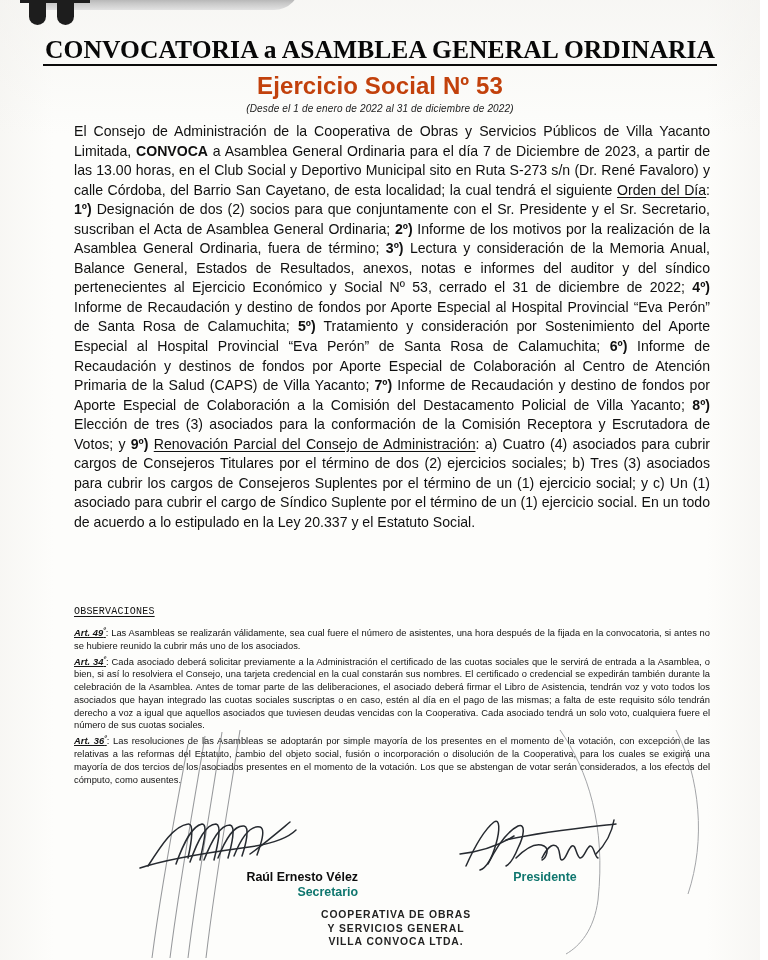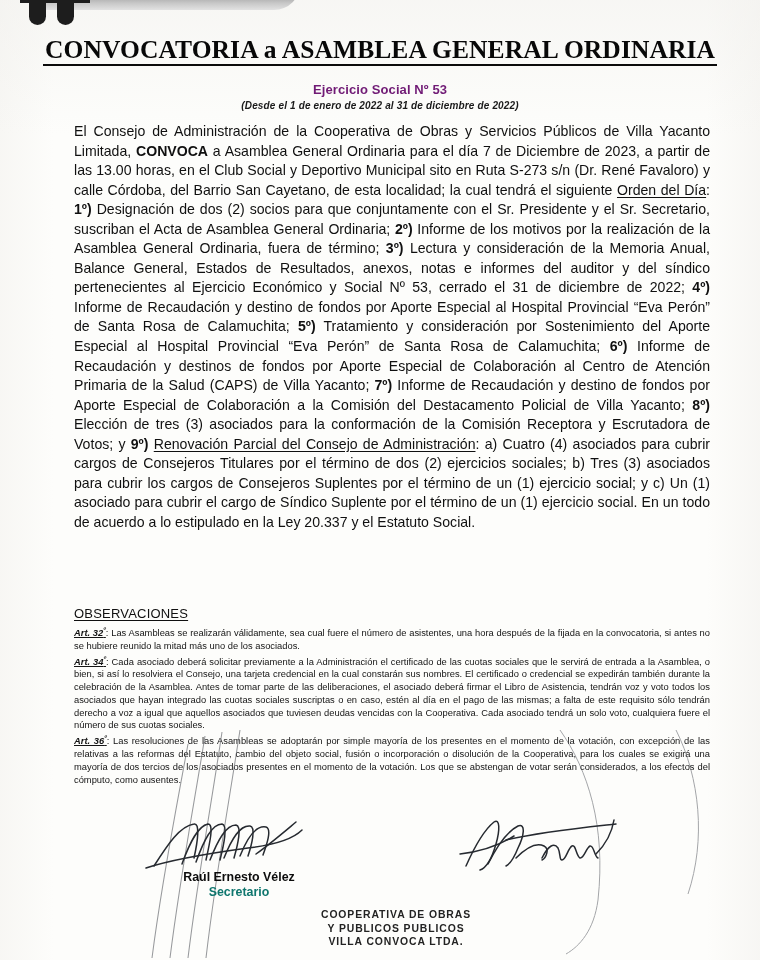--- a/index.html
+++ b/index.html
@@ -78,32 +78,32 @@
     font-size: 25.5px;
     letter-spacing: .1px;
     color: #080808;
     display: inline-block;
     border-bottom: 2.6px solid #0b0b0b;
     padding: 0 2px 1px 2px;
     line-height: 1.06;
     white-space: nowrap;
   }
   .doc-subtitle {
-    margin-top: 16px;
-    font-family: "Liberation Sans", sans-serif;
-    font-weight: bold;
-    font-size: 13px;
-    color: #701a75;
+    margin-top: 6px;
+    font-family: "Liberation Sans", sans-serif;
+    font-weight: bold;
+    font-size: 24px;
+    color: #c2410c;
     letter-spacing: .1px;
   }
   .doc-period {
     margin-top: 3px;
     font-family: "Liberation Sans", sans-serif;
     font-style: italic;
-    font-weight: bold;
+    font-weight: normal;
     font-size: 10px;
     color: #1a1a1a;
     letter-spacing: .15px;
   }
 
   
   .body-text {
     position: absolute;
     left: 74px;
     top: 122px;
@@ -117,22 +117,22 @@
     hyphens: manual;
   }
   .body-text b { font-weight: bold; }
   .u { text-decoration: underline; text-underline-offset: 1.5px; }
 
   
   .obs-title {
     position: absolute;
     left: 74px;
     top: 606px;
-    font-family: Liberation Sans, sans-serif;
-    font-size: 13px;
+    font-family: Liberation Mono, monospace;
+    font-size: 10px;
     color: #101010;
     text-decoration: underline;
     text-underline-offset: 1.5px;
     letter-spacing: .2px;
   }
   .obs-body {
     position: absolute;
     left: 74px;
     top: 624px;
     width: 636px;
@@ -159,21 +159,21 @@
     top: 818px;
     width: 636px;
     height: 82px;
   }
   .sig {
     position: absolute;
     top: 0;
     width: 250px;
     text-align: center;
   }
-  .sig.left  { left: 40px; }
+  .sig.left  { left: 34px; text-align: right; }
   .sig.right { left: 346px; }
   .sig-img { height: 52px; position: relative; }
   .sig-img svg { position: absolute; left: 50%; top: 0; transform: translateX(-50%); }
   .sig-name {
     font-family: "Liberation Sans", sans-serif;
     font-weight: bold;
     font-size: 12.4px;
     color: #0c0c0c;
     line-height: 1.22;
     position: relative;
@@ -237,21 +237,21 @@
   </div>
 
   <div class="body-text">
     <span>El Consejo de Administración de la Cooperativa de Obras y Servicios Públicos de Villa Yacanto Limitada, </span><b>CONVOCA</b><span> a Asamblea General Ordinaria para el día 7 de Diciembre de 2023, a partir de las 13.00 horas, en el Club Social y Deportivo Municipal sito en Ruta S-273 s/n (Dr. René Favaloro) y calle Córdoba, del Barrio San Cayetano, de esta localidad; la cual tendrá el siguiente </span><span class="u">Orden del Día</span>:
     <b>1º)</b><span> Designación de dos (2) socios para que conjuntamente con el Sr. Presidente y el Sr. Secretario, suscriban el Acta de Asamblea General Ordinaria; </span><b>2º)</b><span> Informe de los motivos por la realización de la Asamblea General Ordinaria, fuera de término; </span><b>3º)</b><span> Lectura y consideración de la Memoria Anual, Balance General, Estados de Resultados, anexos, notas e informes del auditor y del síndico pertenecientes al Ejercicio Económico y Social Nº 53, cerrado el 31 de diciembre de 2022; </span><b>4º)</b><span> Informe de Recaudación y destino de fondos por Aporte Especial al Hospital Provincial “Eva Perón” de Santa Rosa de Calamuchita; </span><b>5º)</b><span> Tratamiento y consideración por Sostenimiento del Aporte Especial al Hospital Provincial “Eva Perón” de Santa Rosa de Calamuchita; </span><b>6º)</b><span> Informe de Recaudación y destinos de fondos por Aporte Especial de Colaboración al Centro de Atención Primaria de la Salud (CAPS) de Villa Yacanto; </span><b>7º)</b><span> Informe de Recaudación y destino de fondos por Aporte Especial de Colaboración a la Comisión del Destacamento Policial de Villa Yacanto; </span><b>8º)</b><span> Elección de tres (3) asociados para la conformación de la Comisión Receptora y Escrutadora de Votos; y </span><b>9º)</b> <span class="u">Renovación Parcial del Consejo de Administración</span><span>: a) Cuatro (4) asociados para cubrir cargos de Consejeros Titulares por el término de dos (2) ejercicios sociales; b) Tres (3) asociados para cubrir los cargos de Consejeros Suplentes por el término de un (1) ejercicio social; y c) Un (1) asociado para cubrir el cargo de Síndico Suplente por el término de un (1) ejercicio social. En un todo de acuerdo a lo estipulado en la Ley 20.337 y el Estatuto Social.</span>
   </div>
 
   <div class="obs-title">OBSERVACIONES</div>
 
   <div class="obs-body">
-    <p><span class="art-ref"><span>Art. 32</span><sup>º</sup></span><span>: Las Asambleas se realizarán válidamente, sea cual fuere el número de asistentes, una hora después de la fijada en la convocatoria, si antes no se hubiere reunido la mitad más uno de los asociados.</span></p>
+    <p><span class="art-ref"><span>Art. 49</span><sup>º</sup></span><span>: Las Asambleas se realizarán válidamente, sea cual fuere el número de asistentes, una hora después de la fijada en la convocatoria, si antes no se hubiere reunido la cubrir más uno de los asociados.</span></p>
     <p><span class="art-ref"><span>Art. 34</span><sup>º</sup></span><span>: Cada asociado deberá solicitar previamente a la Administración el certificado de las cuotas sociales que le servirá de entrada a la Asamblea, o bien, si así lo resolviera el Consejo, una tarjeta credencial en la cual constarán sus nombres. El certificado o credencial se expedirán también durante la celebración de la Asamblea. Antes de tomar parte de las deliberaciones, el asociado deberá firmar el Libro de Asistencia, tendrán voz y voto todos los asociados que hayan integrado las cuotas sociales suscriptas o en caso, estén al día en el pago de las mismas; a falta de este requisito sólo tendrán derecho a voz a igual que aquellos asociados que tuviesen deudas vencidas con la Cooperativa. Cada asociado tendrá un solo voto, cualquiera fuere el número de sus cuotas sociales.</span></p>
     <p><span class="art-ref"><span>Art. 36</span><sup>º</sup></span><span>: Las resoluciones de las Asambleas se adoptarán por simple mayoría de los presentes en el momento de la votación, con excepción de las relativas a las reformas del Estatuto, cambio del objeto social, fusión o incorporación o disolución de la Cooperativa, para los cuales se exigirá una mayoría de dos tercios de los asociados presentes en el momento de la votación. Los que se abstengan de votar serán considerados, a los efectos del cómputo, como ausentes.</span></p>
   </div>
 
   <svg class="pen-overlay" viewBox="0 0 768 230" xmlns="http://www.w3.org/2000/svg">
     <g fill="none" stroke="#55585e" stroke-width="1.05" opacity="0.6">
       <path d="M188 14 C 176 80, 162 150, 152 228"></path>
       <path d="M205 6 C 194 74, 180 148, 170 228"></path>
       <path d="M222 2 C 212 70, 198 146, 188 228"></path>
       <path d="M240 0 C 230 66, 216 142, 206 228"></path>
@@ -290,23 +290,24 @@
             <path d="M36 48 C 44 30, 54 12, 64 4 C 70 0, 70 12, 66 26 C 62 40, 56 50, 50 52"></path>
             <path d="M30 36 C 48 34, 68 28, 84 18"></path>
             <path d="M58 46 C 66 30, 76 14, 88 8 C 96 5, 94 18, 88 30 C 84 40, 80 46, 76 48"></path>
             <path d="M86 40 C 96 30, 106 24, 114 28 C 120 31, 116 40, 112 42"></path>
             <path d="M112 40 C 118 28, 124 24, 128 30 C 131 36, 129 42, 132 42 C 136 42, 138 30, 142 28 C 146 26, 146 38, 150 40 C 154 41, 156 30, 160 28 C 164 27, 164 38, 168 40"></path>
             <path d="M166 36 C 176 26, 182 14, 184 2"></path>
             <path d="M76 22 C 110 14, 150 10, 186 6"></path>
           </g>
         </svg>
       </div>
+      <div class="sig-role">Presidente</div>
     </div>
 
   </div>
 
   <div class="stamp">
     <div>COOPERATIVA DE OBRAS</div>
-    <div>Y PUBLICOS PUBLICOS</div>
+    <div>Y SERVICIOS GENERAL</div>
     <div>VILLA CONVOCA LTDA.</div>
   </div>
 
 </div>
 
 </body></html>

